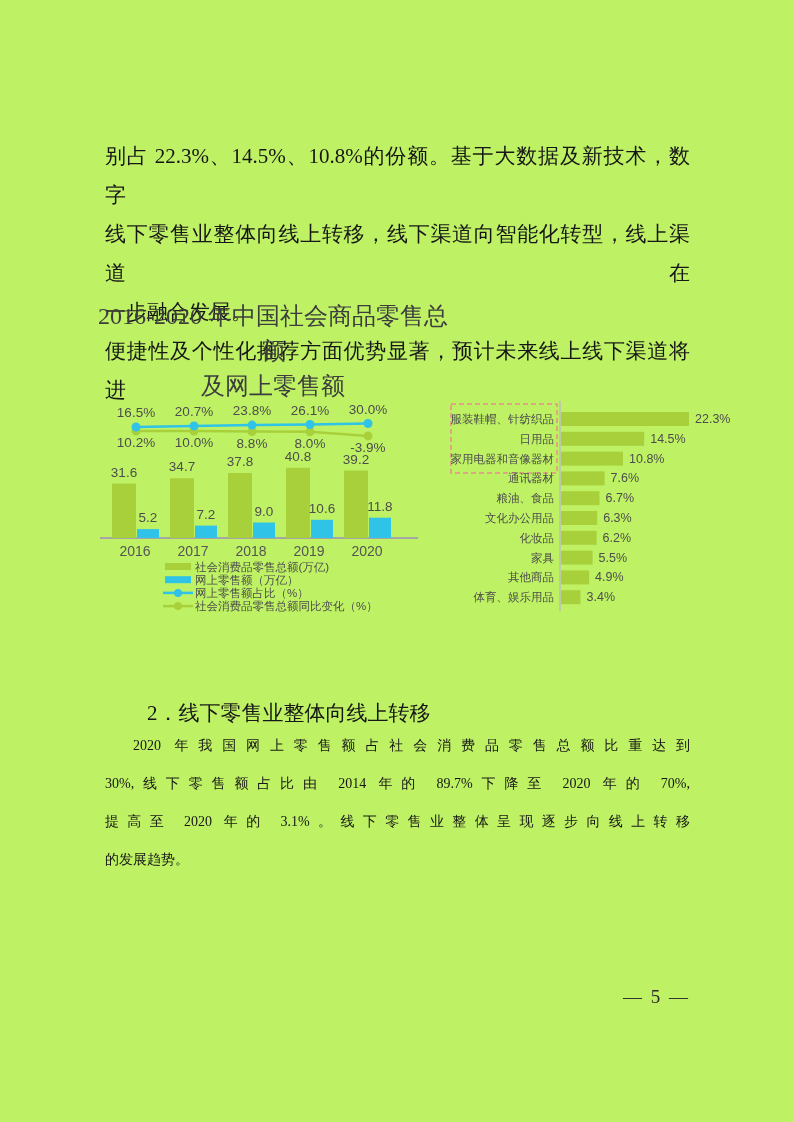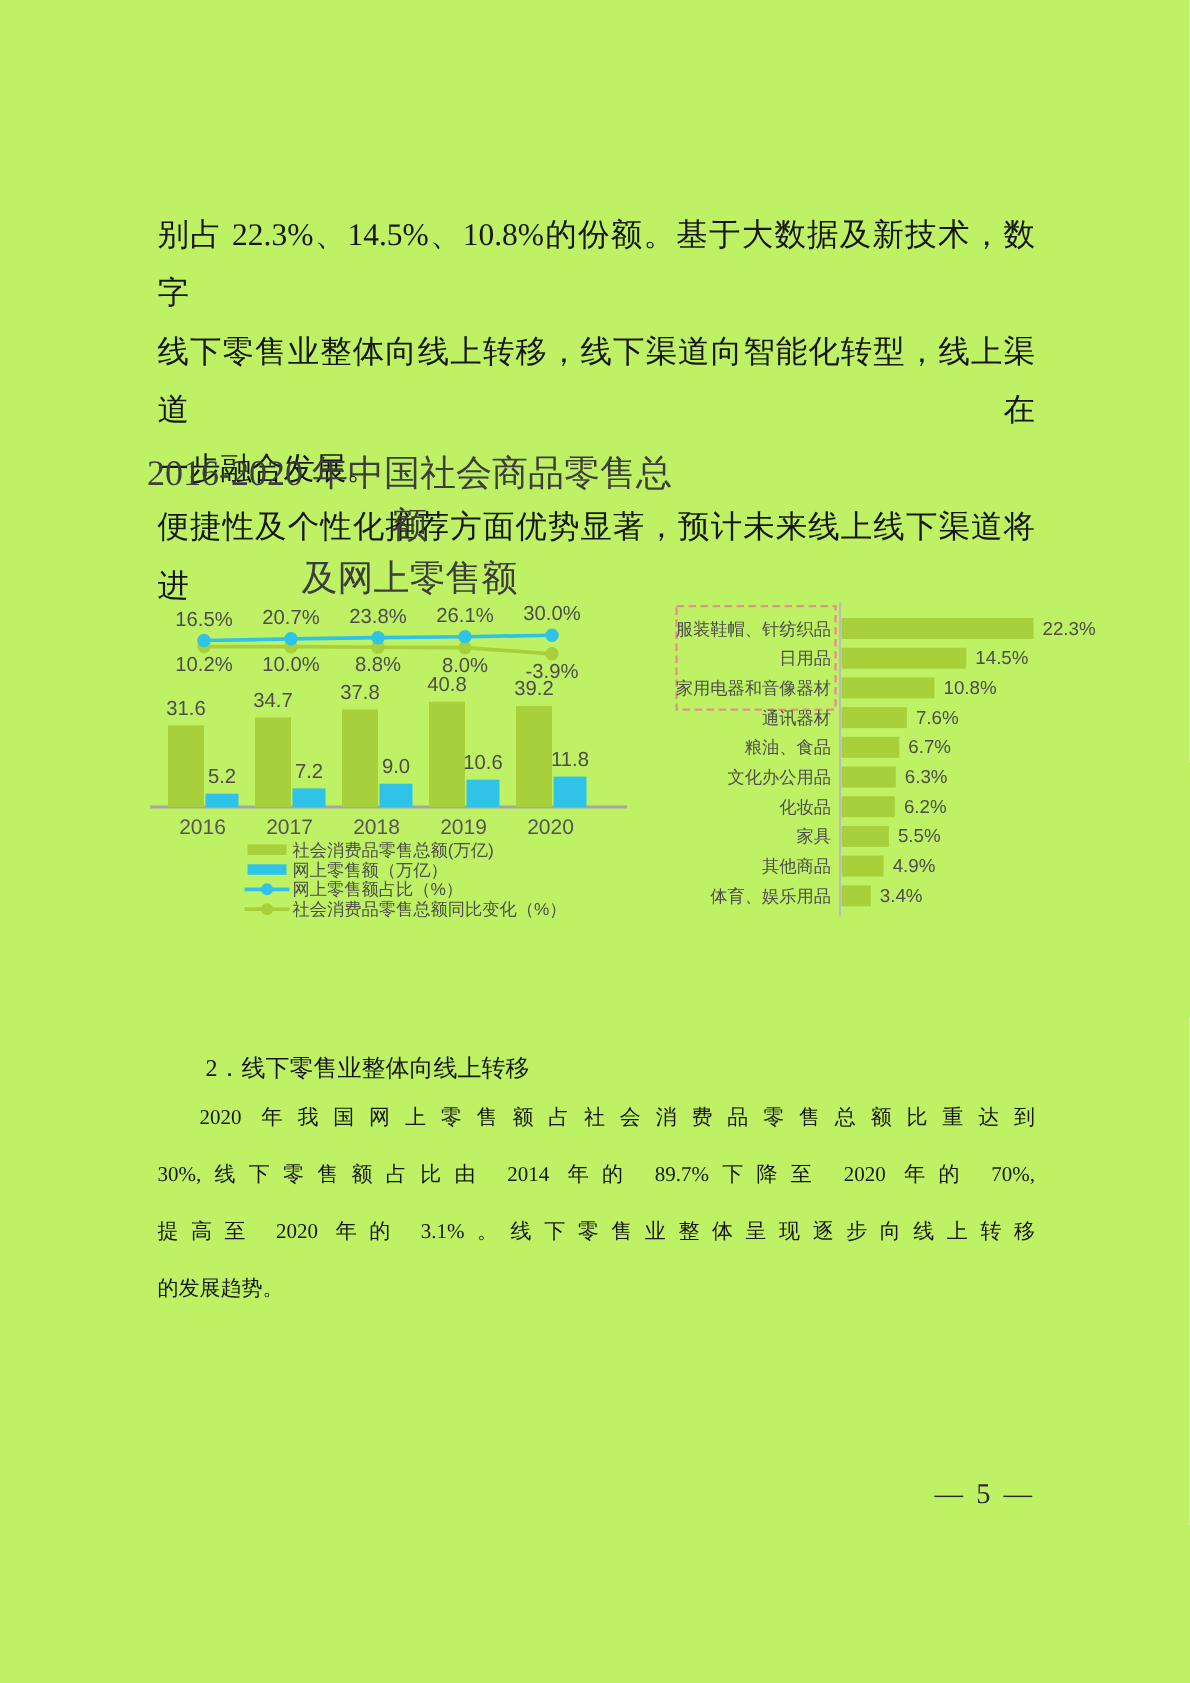--- a/index.html
+++ b/index.html
@@ -14,21 +14,21 @@
   .jline.indent{text-indent:2em;}
   .top-para{top:137px;font-size:21px;line-height:39px;}
   .body-para{top:727px;font-size:14px;line-height:38px;}
   .chart-title{position:absolute;font-size:24px;line-height:35px;color:#3d3d3d;}
   .chart-title .jline{text-align:center;text-align-last:center;}
   .chart-title.left{left:93px;top:299px;width:360px;}
   .chart-title.right{left:450px;top:299px;width:265px;}
   .caption{position:absolute;left:105px;top:655px;width:585px;text-align:center;
     font-size:20px;line-height:34px;color:#0f0f0f;}
   .subheading{position:absolute;left:105px;top:695px;width:585px;
-    font-size:16px;line-height:36px;text-indent:2em;}
+    font-size:21px;line-height:36px;text-indent:2em;}
   .pagenum{position:absolute;left:105px;top:986px;width:585px;text-align:right;
     font-size:19px;color:#2a2a2a;letter-spacing:2px;}
   svg{position:absolute;overflow:visible;}
   #chart-left{left:95px;top:392px;}
   #chart-right{left:440px;top:396px;}
   svg text{font-family:"Liberation Sans","DejaVu Sans",sans-serif;fill:#4d4d4d;}
   .vlab{font-size:13.5px;text-anchor:middle;}
   .pctlab{font-size:13.5px;text-anchor:middle;}
   .ylab{font-size:14px;text-anchor:middle;fill:#555555;}
   .leglab{font-size:11.5px;}

